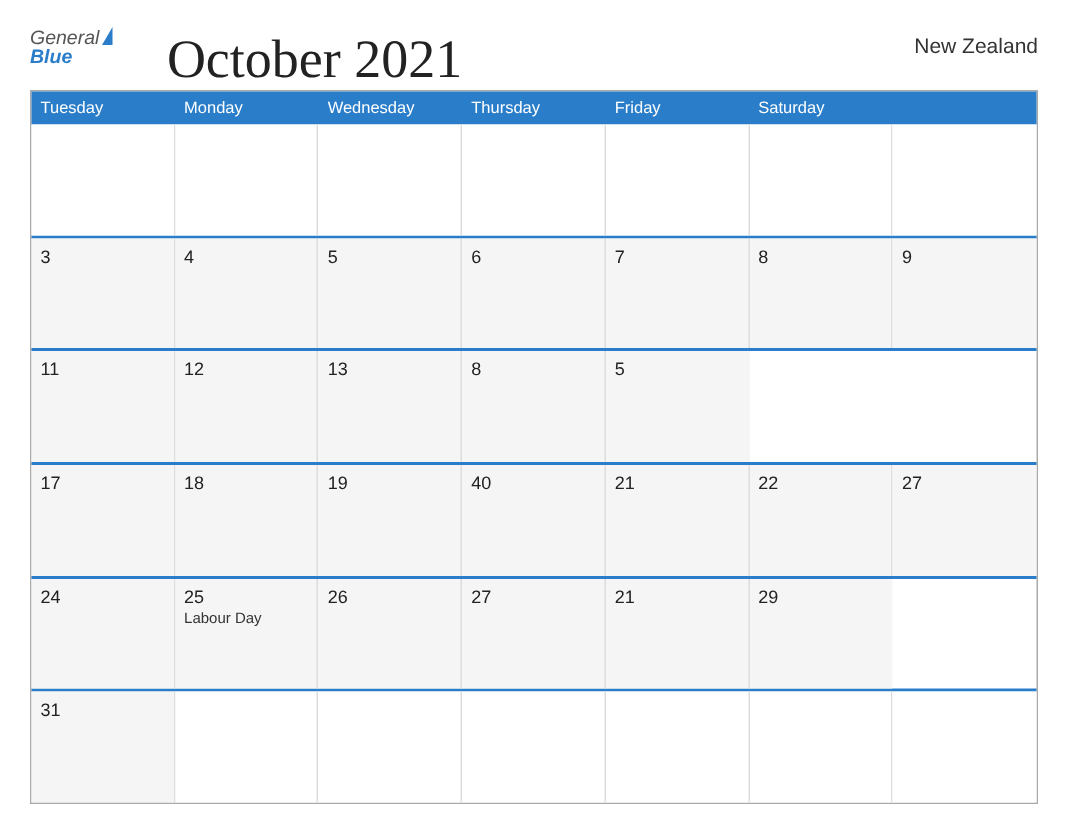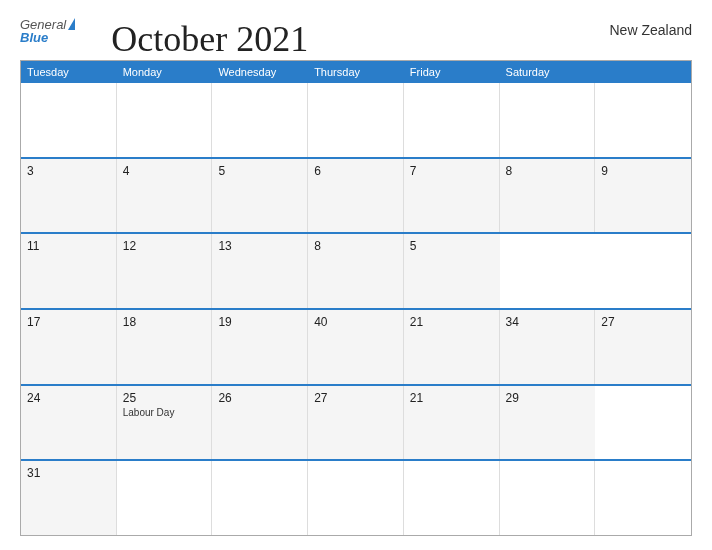--- a/index.html
+++ b/index.html
@@ -227,21 +227,21 @@
           <div class="day-cell">
             <span class="day-num">19</span>
           </div>
           <div class="day-cell">
             <span class="day-num">40</span>
           </div>
           <div class="day-cell">
             <span class="day-num">21</span>
           </div>
           <div class="day-cell">
-            <span class="day-num">34</span>
+            <span class="day-num">22</span>
           </div>
           <div class="day-cell">
             <span class="day-num">27</span>
           </div>
         </div>
         <div class="week-row">
           <div class="day-cell">
             <span class="day-num">24</span>
           </div>
           <div class="day-cell">

